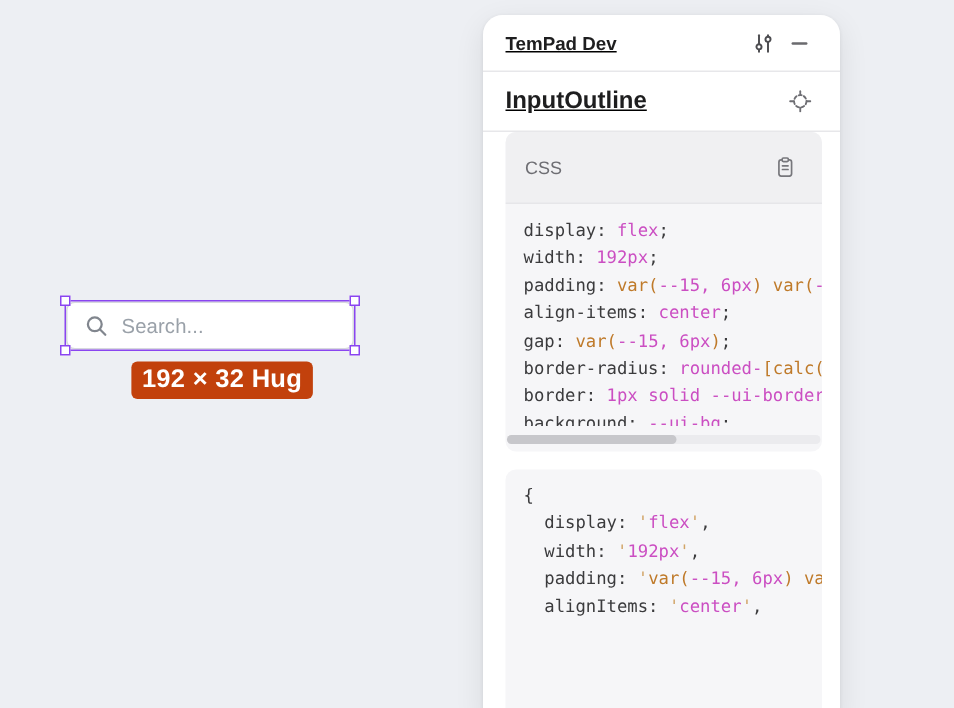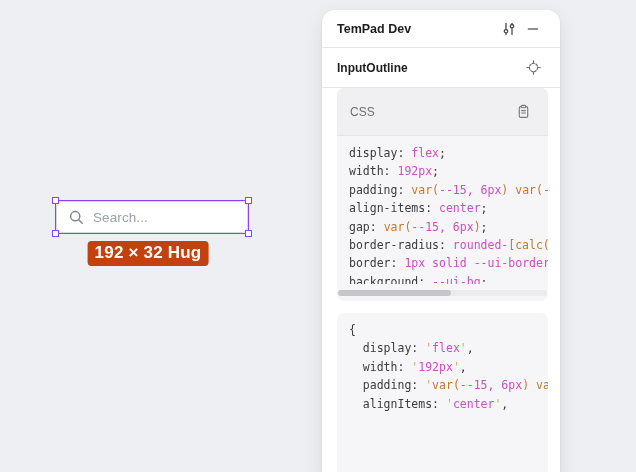--- a/index.html
+++ b/index.html
@@ -8,21 +8,21 @@
     position:relative;
     background:#edeff3;
     font-family:"Liberation Sans", sans-serif;
     -webkit-font-smoothing:antialiased;
   }
 
   
   .canvas { position:absolute; inset:0; }
 
   .search-wrap {
-    position:absolute; left:56px; top:201px; width:192px; height:32px;
+    position:absolute; left:44px; top:201px; width:192px; height:32px;
   }
   .search-input {
     width:100%; height:100%;
     background:#ffffff;
     border:1px solid #d7d9de;
     border-radius:6px;
     display:flex; align-items:center; gap:8px;
     padding:0 11px;
   }
   .search-input .ph {
@@ -57,29 +57,30 @@
     position:absolute; left:322px; top:10px; width:238px; height:470px;
     background:#ffffff;
     border-radius:13px 13px 0 0;
     box-shadow:0 1px 3px rgba(0,0,0,.07), 0 6px 20px rgba(0,0,0,.09);
     overflow:hidden;
   }
   .p-row {
     display:flex; align-items:center;
     padding:0 15px;
     border-bottom:1px solid #e7e7ea;
+    text-decoration:underline;
   }
   .p-header { height:38px; }
   .p-title { font-size:12.5px; font-weight:700; color:#1e1e1f; flex:1; }
   .icon-btn {
     width:24px; height:24px; display:flex; align-items:center; justify-content:center;
     cursor:pointer; color:#4c4c50;
   }
   .p-component { height:40px; }
-  .p-comp-name { font-size:12px; font-weight:700; color:#1e1e1f; flex:1; }
+  .p-comp-name { font-size:16px; font-weight:700; color:#1e1e1f; flex:1; }
 
   .p-section { padding:14px 15px 0; }
   .section-title { font-size:12px; font-weight:700; color:#111; line-height:18px; margin-bottom:10px; }
 
   .code-card {
     margin:0 12px 12px 15px;
     background:#f6f6f8;
     border-radius:7px;
     overflow:hidden;
   }

